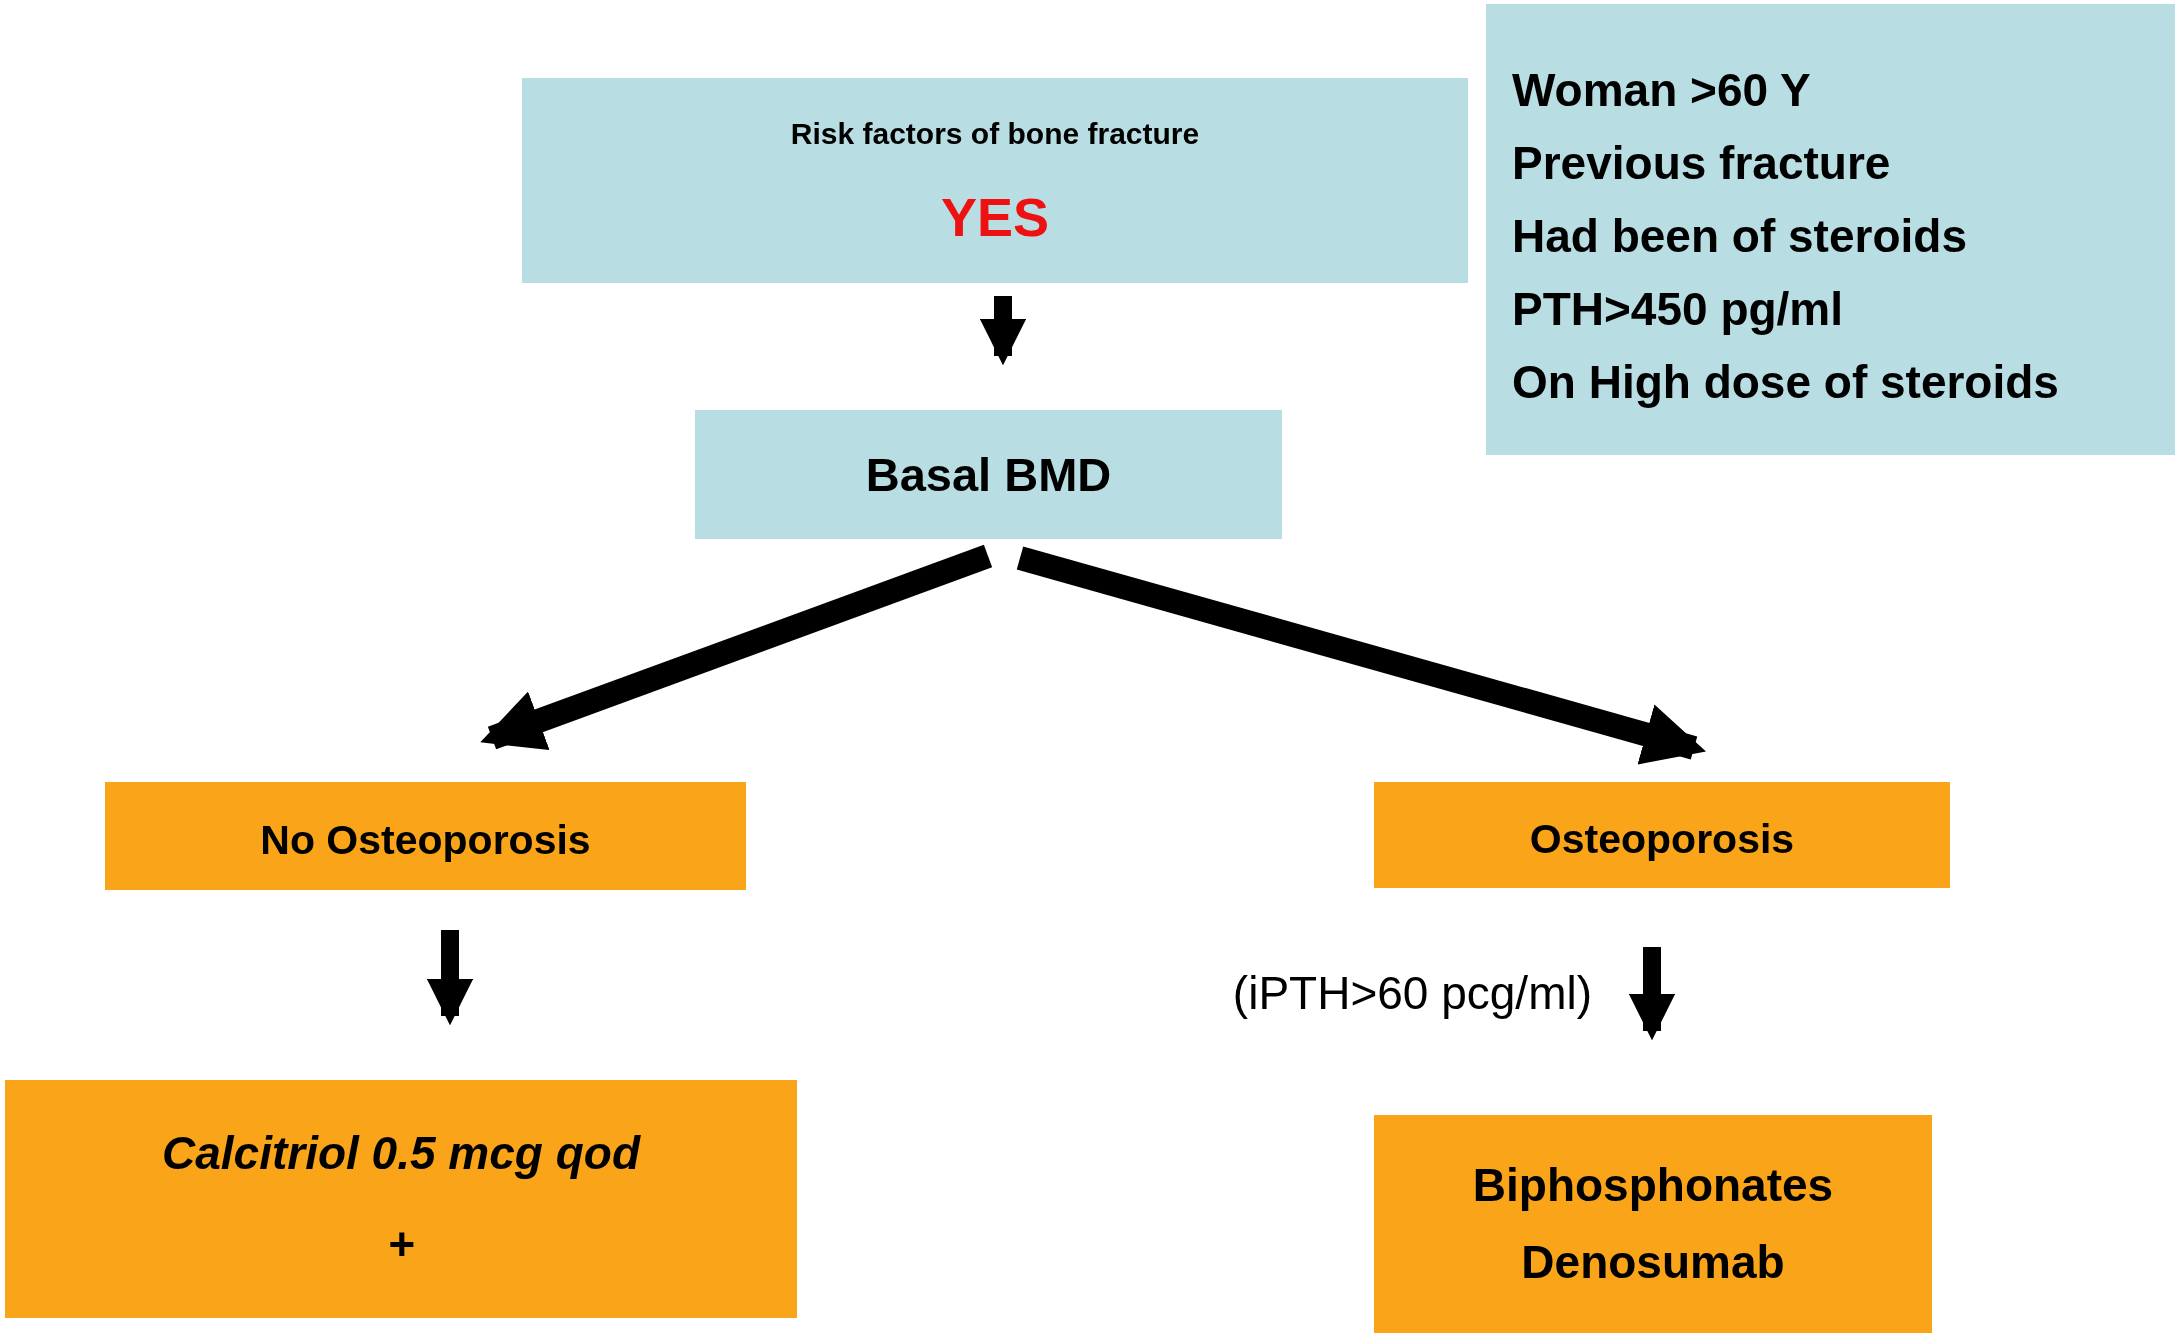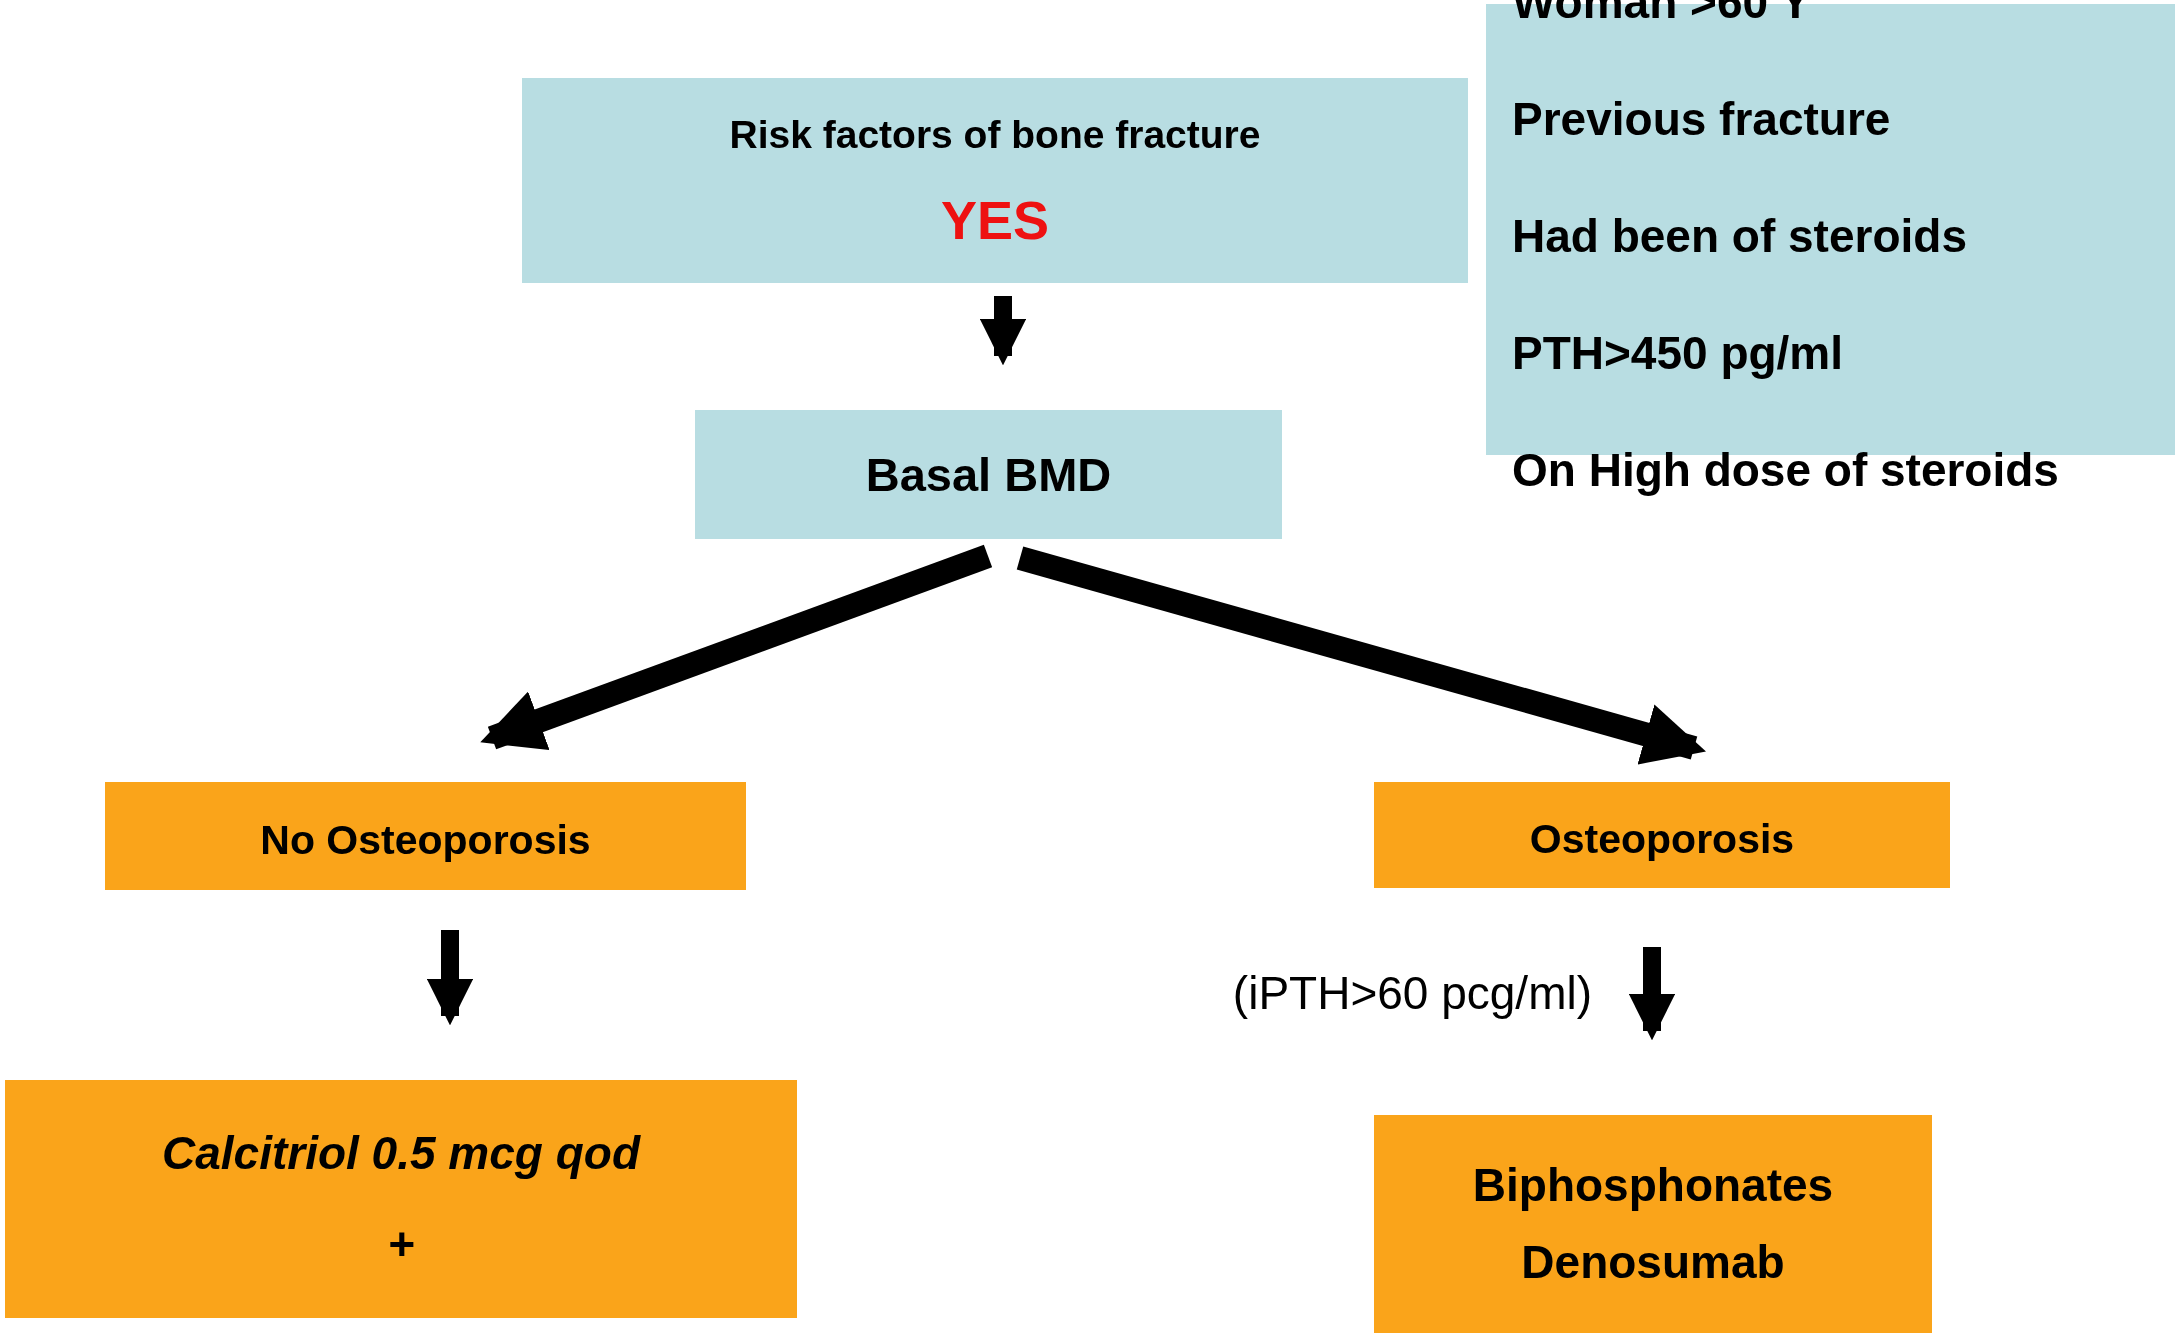--- a/index.html
+++ b/index.html
@@ -25,29 +25,28 @@
     align-items:center;
     justify-content:space-evenly;
     box-sizing:border-box;
     font-weight:bold;
     text-align:center;
   }
   .blue{background:var(--box-blue);}
   .orange{background:var(--box-orange);}
 
   .risk-box{left:522px;top:78px;width:946px;height:205px;}
-  .risk-line1{font-size:39px;line-height:1.1;}
+  .risk-line1{font-size:30px;line-height:1.1;}
   .risk-line2{font-size:54px;color:var(--yes-red);line-height:1;}
 
   .criteria-box{
     left:1486px;top:4px;width:689px;height:451px;
     align-items:flex-start;
     justify-content:center;
     padding:20px 10px 6px 26px;
-    gap:44px;
   }
   .criteria-line{font-size:46px;line-height:73px;white-space:nowrap;text-align:left;}
 
   .basal-box{left:695px;top:410px;width:587px;height:129px;}
   .basal-label{font-size:47px;}
 
   .noosteo-box{left:105px;top:782px;width:641px;height:108px;}
   .osteo-box{left:1374px;top:782px;width:576px;height:106px;}
   .branch-label{font-size:41px;margin-top:8px;}
 

